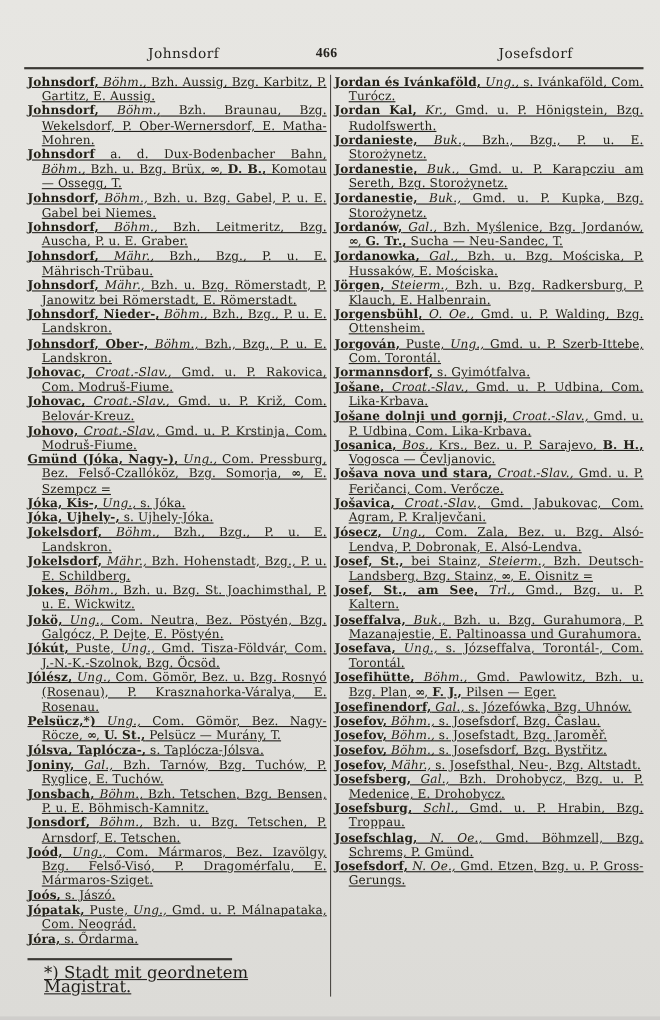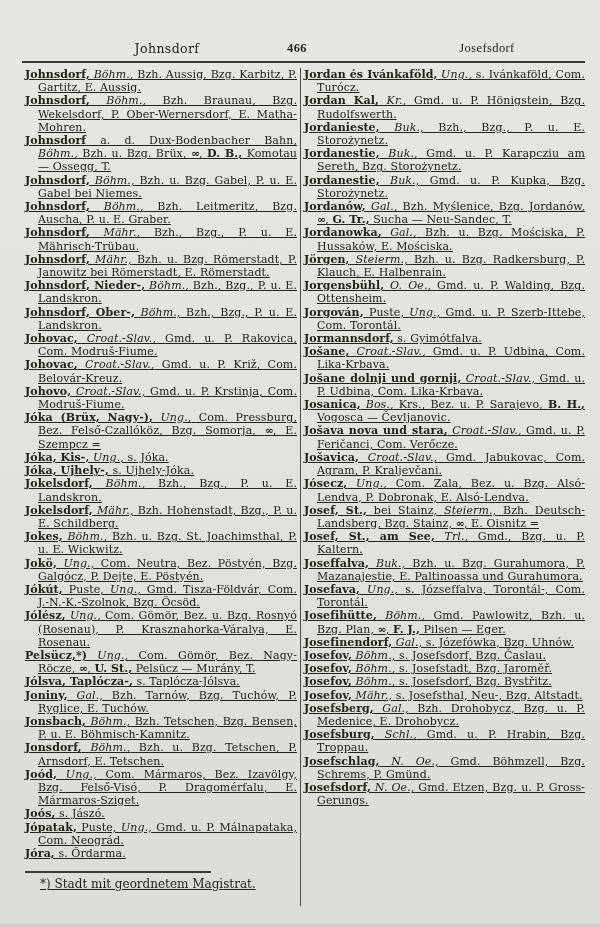--- a/index.html
+++ b/index.html
@@ -12,41 +12,41 @@
   .page {
     position: relative;
     width: 600px; height: 924px;
     background: linear-gradient(180deg, #e7e6e2 0%, #e2e1dd 55%, #dcdbd7 100%);
     color: #24221e;
     overflow: hidden;
   }
   .header { position: absolute; top: 41px; left: 0; width: 100%; height: 16px; font-size: 12.5px; letter-spacing: 0.4px; }
   .h-left  { position: absolute; left: 167px; transform: translateX(-50%); }
   .h-num   { position: absolute; left: 297px; transform: translateX(-50%); font-weight: bold; font-family: Liberation Serif, serif; }
-  .h-right { position: absolute; left: 487px; transform: translateX(-50%); font-family: Liberation Serif, serif; }
+  .h-right { position: absolute; left: 487px; transform: translateX(-50%); }
   .header-rule { position: absolute; top: 61px; left: 22px; width: 563px; height: 2px; background: #3b3935; }
   .columns { position: absolute; top: 68px; left: 25px; width: 560px; display: flex; text-decoration: underline; }
   .col { width: 272px; }
   .col-right { width: 281px; }
   .col-divider { width: 1px; background: #4d4a45; margin: 0 3px; min-height: 838px; }
   .entry {
     margin: 0;
     padding-left: 13px; text-indent: -13px;
     text-align: justify;
     font-size: 11px; line-height: 13.2px;
     letter-spacing: 0.1px;
     color: #232118;
   }
   .seg-b { font-weight: bold; }
   .seg-i { font-style: italic; }
   .seg-n { }
   .seg-y { font-weight: bold; letter-spacing: -1px; }
   .footnote { margin-top: 11px; }
   .footnote-rule { width: 186px; height: 2px; background: #3b3935; margin: 0 0 5px 0; }
-  .footnote-text { margin: 0; font-size: 12px; line-height: 13px; padding-left: 15px; color: #1f1d19; }
+  .footnote-text { margin: 0; font-size: 15px; line-height: 13px; padding-left: 15px; color: #1f1d19; }
 </style>
 </head>
 <body>
 
 <div class="page">
   <div class="header">
     <span class="h-left">Johnsdorf</span>
     <span class="h-num">466</span>
     <span class="h-right">Josefsdorf</span>
   </div>
@@ -59,21 +59,21 @@
           <p class="entry"><span class="seg-b">Johnsdorf</span><span class="seg-n"> a. d. Dux-Bodenbacher Bahn, </span><span class="seg-i">Böhm.,</span><span class="seg-n"> Bzh. u. Bzg. Brüx, </span><span class="seg-y">∞</span><span class="seg-n">, </span><span class="seg-b">D. B.,</span><span class="seg-n"> Komotau — Ossegg, T.</span></p>
           <p class="entry"><span class="seg-b">Johnsdorf,</span><span class="seg-i"> Böhm.,</span><span class="seg-n"> Bzh. u. Bzg. Gabel, P. u. E. Gabel bei Niemes.</span></p>
           <p class="entry"><span class="seg-b">Johnsdorf,</span><span class="seg-i"> Böhm.,</span><span class="seg-n"> Bzh. Leitmeritz, Bzg. Auscha, P. u. E. Graber.</span></p>
           <p class="entry"><span class="seg-b">Johnsdorf,</span><span class="seg-i"> Mähr.,</span><span class="seg-n"> Bzh., Bzg., P. u. E. Mährisch-Trübau.</span></p>
           <p class="entry"><span class="seg-b">Johnsdorf,</span><span class="seg-i"> Mähr.,</span><span class="seg-n"> Bzh. u. Bzg. Römerstadt, P. Janowitz bei Römerstadt, E. Römerstadt.</span></p>
           <p class="entry"><span class="seg-b">Johnsdorf, Nieder-,</span><span class="seg-i"> Böhm.,</span><span class="seg-n"> Bzh., Bzg., P. u. E. Landskron.</span></p>
           <p class="entry"><span class="seg-b">Johnsdorf, Ober-,</span><span class="seg-i"> Böhm.,</span><span class="seg-n"> Bzh., Bzg., P. u. E. Landskron.</span></p>
           <p class="entry"><span class="seg-b">Johovac,</span><span class="seg-i"> Croat.-Slav.,</span><span class="seg-n"> Gmd. u. P. Rakovica, Com. Modruš-Fiume.</span></p>
           <p class="entry"><span class="seg-b">Johovac,</span><span class="seg-i"> Croat.-Slav.,</span><span class="seg-n"> Gmd. u. P. Križ, Com. Belovár-Kreuz.</span></p>
           <p class="entry"><span class="seg-b">Johovo,</span><span class="seg-i"> Croat.-Slav.,</span><span class="seg-n"> Gmd. u. P. Krstinja, Com. Modruš-Fiume.</span></p>
-          <p class="entry"><span class="seg-b">Jóka (Brüx, Nagy-),</span><span class="seg-i"> Ung.,</span><span class="seg-n"> Com. Pressburg, Bez. Felső-Czallóköz, Bzg. Somorja, </span><span class="seg-y">∞</span><span class="seg-n">, E. Szempcz =</span></p>
+          <p class="entry"><span class="seg-b">Gmünd (Jóka, Nagy-),</span><span class="seg-i"> Ung.,</span><span class="seg-n"> Com. Pressburg, Bez. Felső-Czallóköz, Bzg. Somorja, </span><span class="seg-y">∞</span><span class="seg-n">, E. Szempcz =</span></p>
           <p class="entry"><span class="seg-b">Jóka, Kis-,</span><span class="seg-i"> Ung.,</span><span class="seg-n"> s. Jóka.</span></p>
           <p class="entry"><span class="seg-b">Jóka, Ujhely-,</span><span class="seg-n"> s. Ujhely-Jóka.</span></p>
           <p class="entry"><span class="seg-b">Jokelsdorf,</span><span class="seg-i"> Böhm.,</span><span class="seg-n"> Bzh., Bzg., P. u. E. Landskron.</span></p>
           <p class="entry"><span class="seg-b">Jokelsdorf,</span><span class="seg-i"> Mähr.,</span><span class="seg-n"> Bzh. Hohenstadt, Bzg., P. u. E. Schildberg.</span></p>
           <p class="entry"><span class="seg-b">Jokes,</span><span class="seg-i"> Böhm.,</span><span class="seg-n"> Bzh. u. Bzg. St. Joachimsthal, P. u. E. Wickwitz.</span></p>
           <p class="entry"><span class="seg-b">Jokö,</span><span class="seg-i"> Ung.,</span><span class="seg-n"> Com. Neutra, Bez. Pöstyén, Bzg. Galgócz, P. Dejte, E. Pöstyén.</span></p>
           <p class="entry"><span class="seg-b">Jókút,</span><span class="seg-n"> Puste, </span><span class="seg-i">Ung.,</span><span class="seg-n"> Gmd. Tisza-Földvár, Com. J.-N.-K.-Szolnok, Bzg. Öcsöd.</span></p>
           <p class="entry"><span class="seg-b">Jólész,</span><span class="seg-i"> Ung.,</span><span class="seg-n"> Com. Gömör, Bez. u. Bzg. Rosnyó (Rosenau), P. Krasznahorka-Váralya, E. Rosenau.</span></p>
           <p class="entry"><span class="seg-b">Pelsücz,*)</span><span class="seg-i"> Ung.,</span><span class="seg-n"> Com. Gömör, Bez. Nagy-Röcze, </span><span class="seg-y">∞</span><span class="seg-n">, </span><span class="seg-b">U. St.,</span><span class="seg-n"> Pelsücz — Murány, T.</span></p>
           <p class="entry"><span class="seg-b">Jólsva, Taplócza-,</span><span class="seg-n"> s. Taplócza-Jólsva.</span></p>

